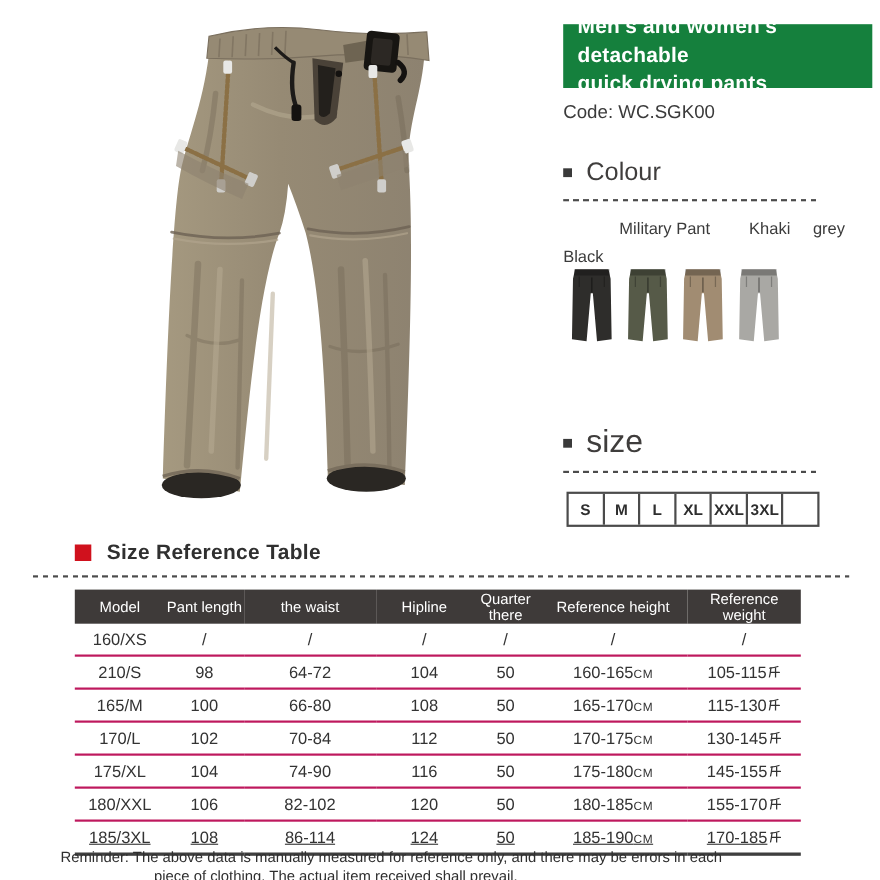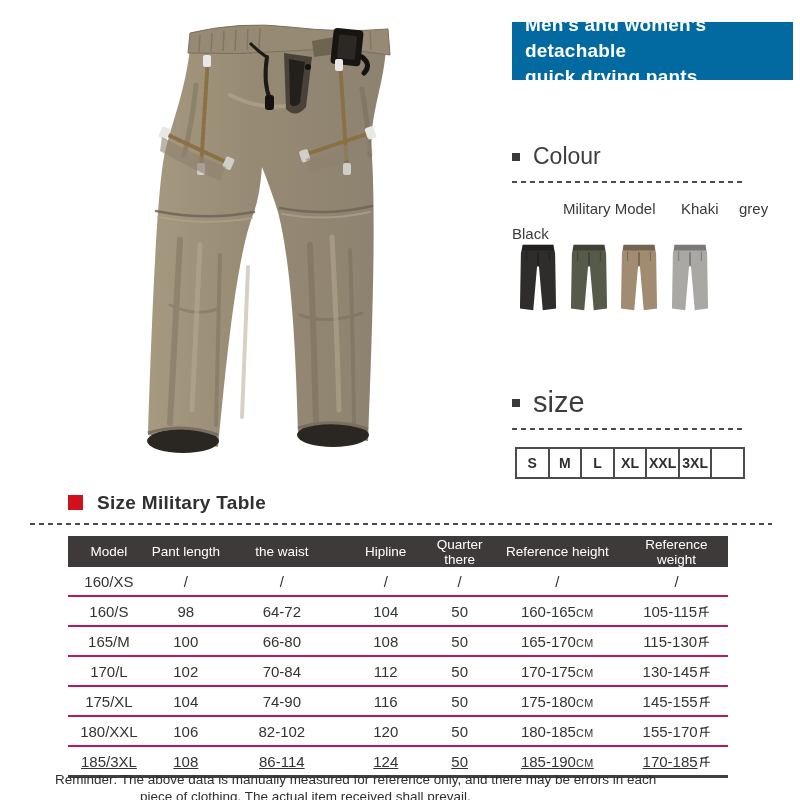--- a/index.html
+++ b/index.html
@@ -163,34 +163,35 @@
       <path d="M62,132 Q95,150 126,162 L120,176 Q88,162 60,146 Z" fill="#8d8270" opacity="0.6"></path>
       <path d="M206,154 Q238,144 268,132 L272,146 Q240,158 210,168 Z" fill="#8d8270" opacity="0.6"></path>
 
       <ellipse cx="83" cy="436" rx="36" ry="12" fill="#2a2723"></ellipse>
       <path d="M48,428 Q83,417 118,430" stroke="#7a6f5e" stroke-width="3" fill="none"></path>
       <ellipse cx="233" cy="430" rx="36" ry="12" fill="#2a2723"></ellipse>
       <path d="M198,423 Q233,412 268,424" stroke="#7a6f5e" stroke-width="3" fill="none"></path>
     </svg>
   </div>
 
-  <div class="banner" style="background-color: #0369a1;">
+  <div class="banner" style="background-color: #15803d;">
     <div>Men's and women's detachable</div>
     <div>quick drying pants</div>
   </div>
 
+  <div class="code">Code: WC.SGK00</div>
 
   <div class="sec-head colour-head">
     <span class="sq"></span>
     <span>Colour</span>
   </div>
   <div class="dashes dash-colour"></div>
 
   <span class="colour-label cl-0">Black</span>
-  <span class="colour-label cl-1">Military Model</span>
+  <span class="colour-label cl-1">Military Pant</span>
   <span class="colour-label cl-2">Khaki</span>
   <span class="colour-label cl-3">grey</span>
 
   <svg class="thumb th-0" width="38" height="74" viewBox="0 0 40 76" fill="#2e2d2b">
       <use href="#mini-pants"></use>
     </svg>
   <svg class="thumb th-1" width="38" height="74" viewBox="0 0 40 76" fill="#565a48">
       <use href="#mini-pants"></use>
     </svg>
   <svg class="thumb th-2" width="38" height="74" viewBox="0 0 40 76" fill="#a18c72">
@@ -210,21 +211,21 @@
     <div class="size-cell">S</div>
     <div class="size-cell">M</div>
     <div class="size-cell">L</div>
     <div class="size-cell">XL</div>
     <div class="size-cell">XXL</div>
     <div class="size-cell">3XL</div>
     <div class="size-cell"></div>
   </div>
 
   <div class="red-sq" style="background-color: rgb(208, 17, 29);"></div>
-  <div class="table-title">Size Military Table</div>
+  <div class="table-title">Size Reference Table</div>
   <div class="dashes dash-table"></div>
 
   <table class="ref">
     <colgroup>
       <col style="width:12.4%">
         <col style="width:10.9%">
         <col style="width:18.2%">
       <col style="width:13.3%">
         <col style="width:9.1%">
         <col style="width:20.5%">
@@ -245,21 +246,21 @@
       <tr>
         <td class="val">160/XS</td>
         <td class="val">/</td>
         <td class="val">/</td>
         <td class="val">/</td>
         <td class="val">/</td>
         <td class="val">/</td>
         <td class="val">/</td>
       </tr>
       <tr>
-        <td class="val">160/S</td>
+        <td class="val">210/S</td>
         <td class="val">98</td>
         <td class="val">64-72</td>
         <td class="val">104</td>
         <td class="val">50</td>
         <td class="val">160-165<span class="unit-cm">CM</span></td>
         <td class="val">105-115<svg class="jin-glyph" viewBox="0 0 100 100">
               <g fill="none" stroke="#333" stroke-width="9" stroke-linecap="round">
                 <path d="M80,15 Q55,23 22,27"></path>
                 <path d="M30,25 Q27,60 19,92"></path>
                 <path d="M27,57 L90,57"></path>

